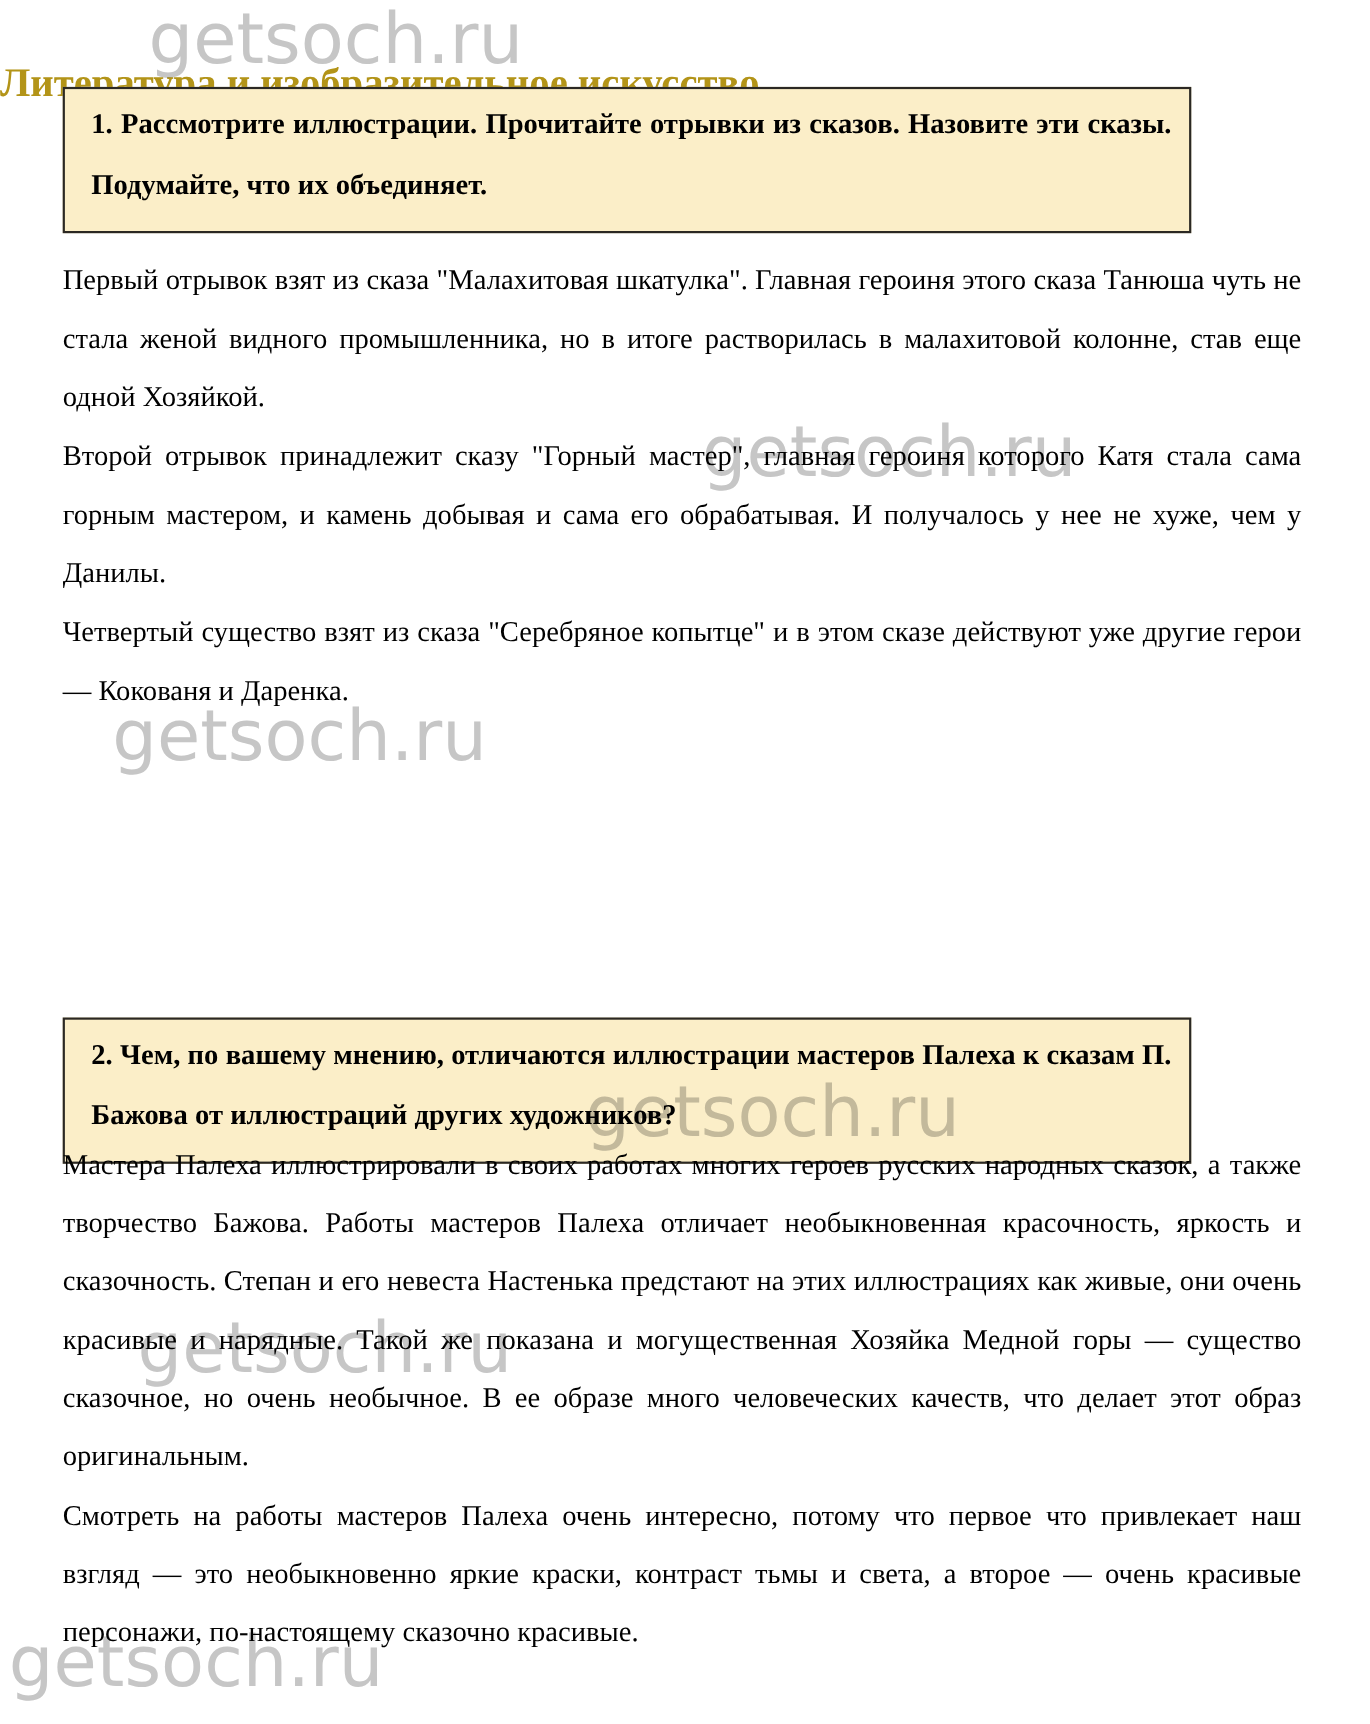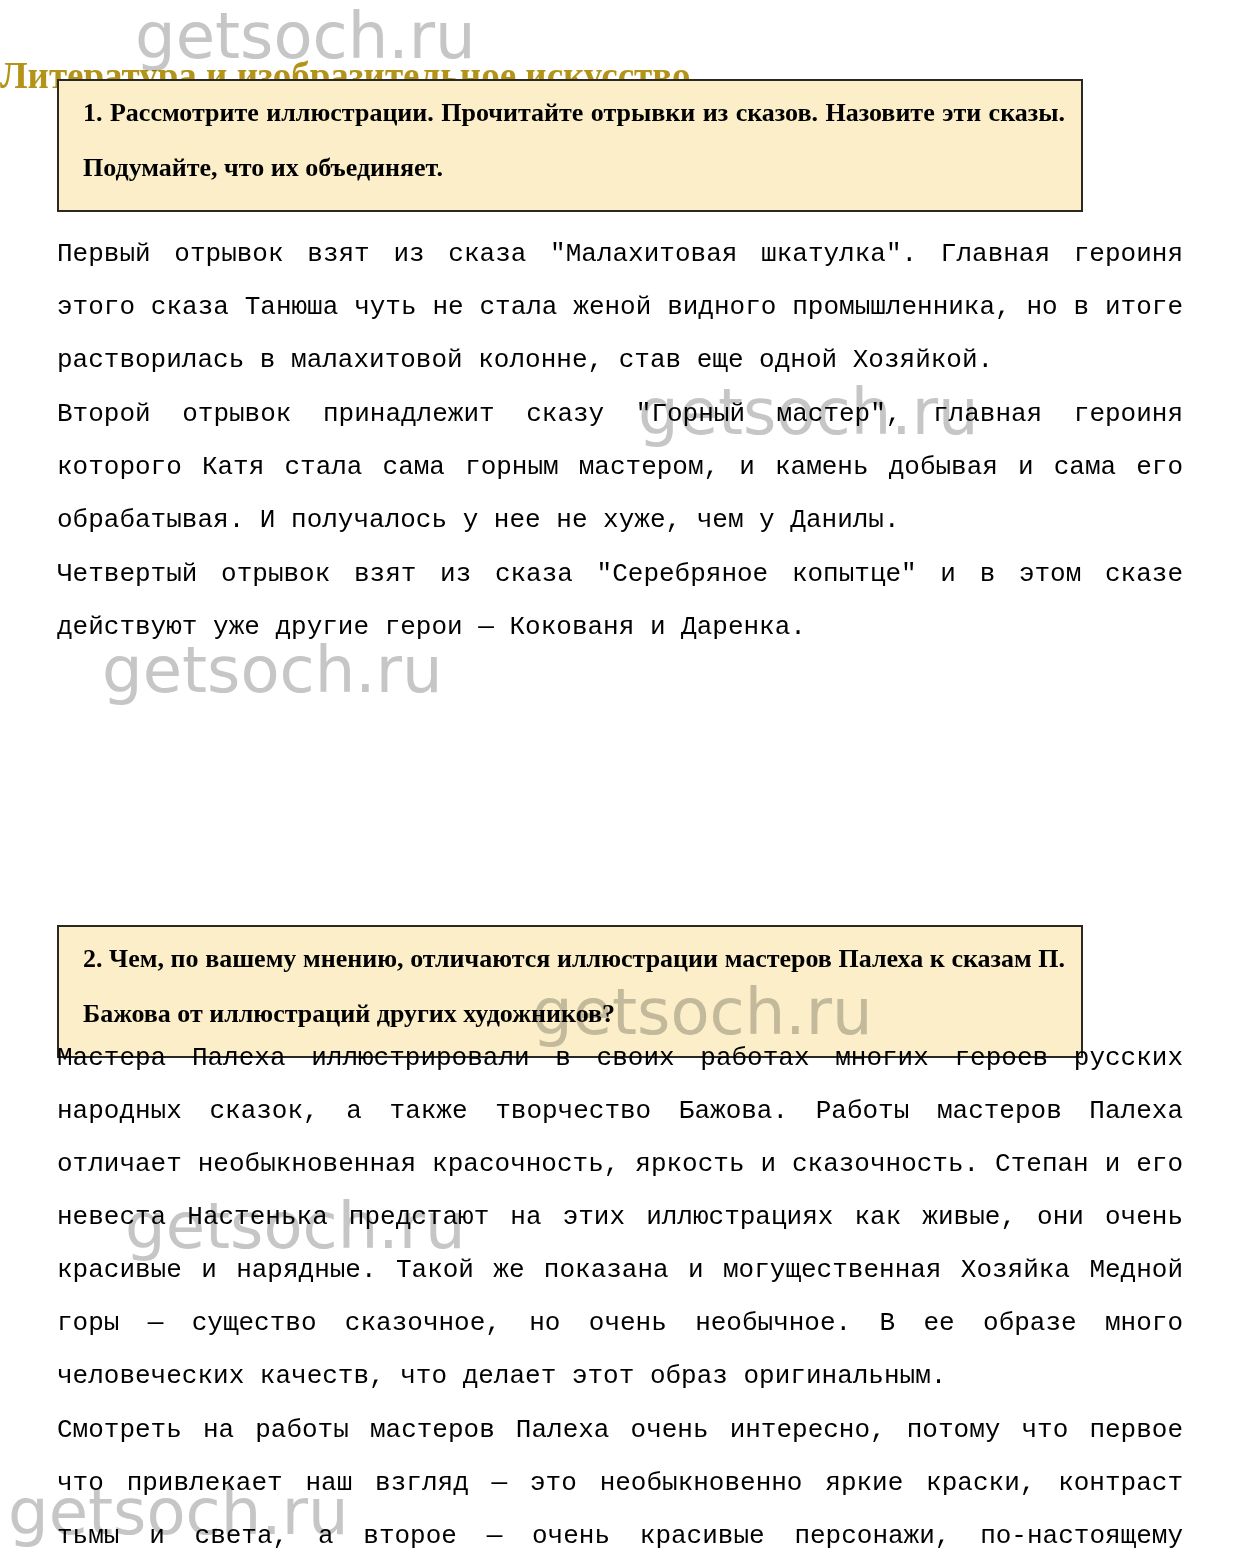--- a/index.html
+++ b/index.html
@@ -69,42 +69,42 @@
     position: absolute;
     left: 57px;
     width: 1126px;
     font-size: 26px;
     line-height: 53px;
     text-align: justify;
     z-index: 1;
   }
   .answer-1 { top: 228px;  }
   .answer-2 { top: 1032px; }
-  .answer-section p { margin: 0 0 1px 0; padding: 0; font-family: Liberation Mono, monospace; }
+  .answer-section p { margin: 0 0 1px 0; padding: 0; }
 </style>
 </head>
 <body>
 
 <div class="watermark wm1">getsoch.ru</div>
 <div class="watermark wm2">getsoch.ru</div>
 <div class="watermark wm3">getsoch.ru</div>
 <div class="watermark wm4">getsoch.ru</div>
 <div class="watermark wm5">getsoch.ru</div>
 <div class="watermark wm6">getsoch.ru</div>
 
 <h1 class="page-title">Литература и изобразительное искусство</h1>
 
 <div class="question-box qbox-1">
   <span>1. Рассмотрите иллюстрации. Прочитайте отрывки из сказов. Назовите эти сказы. Подумайте, что их объединяет.</span>
 </div>
 
 <div class="answer-section answer-1">
   <p>Первый отрывок взят из сказа "Малахитовая шкатулка". Главная героиня этого сказа Танюша чуть не стала женой видного промышленника, но в итоге растворилась в малахитовой колонне, став еще одной Хозяйкой.</p>
   <p>Второй отрывок принадлежит сказу "Горный мастер", главная героиня которого Катя стала сама горным мастером, и камень добывая и сама его обрабатывая. И получалось у нее не хуже, чем у Данилы.</p>
-  <p>Четвертый отрывок взят из сказа "Серебряное копытце" и в этом сказе действуют уже другие герои — Кокованя и Даренка.</p>
+  <p>Четвертый существо взят из сказа "Серебряное копытце" и в этом сказе действуют уже другие герои — Кокованя и Даренка.</p>
 </div>
 
 <div class="question-box qbox-2">
   <span>2. Чем, по вашему мнению, отличаются иллюстрации мастеров Палеха к сказам П. Бажова от иллюстраций других художников?</span>
 </div>
 
 <div class="answer-section answer-2">
   <p>Мастера Палеха иллюстрировали в своих работах многих героев русских народных сказок, а также творчество Бажова. Работы мастеров Палеха отличает необыкновенная красочность, яркость и сказочность. Степан и его невеста Настенька предстают на этих иллюстрациях как живые, они очень красивые и нарядные. Такой же показана и могущественная Хозяйка Медной горы — существо сказочное, но очень необычное. В ее образе много человеческих качеств, что делает этот образ оригинальным.</p>
   <p>Смотреть на работы мастеров Палеха очень интересно, потому что первое что привлекает наш взгляд — это необыкновенно яркие краски, контраст тьмы и света, а второе — очень красивые персонажи, по-настоящему сказочно красивые.</p>
 </div>

